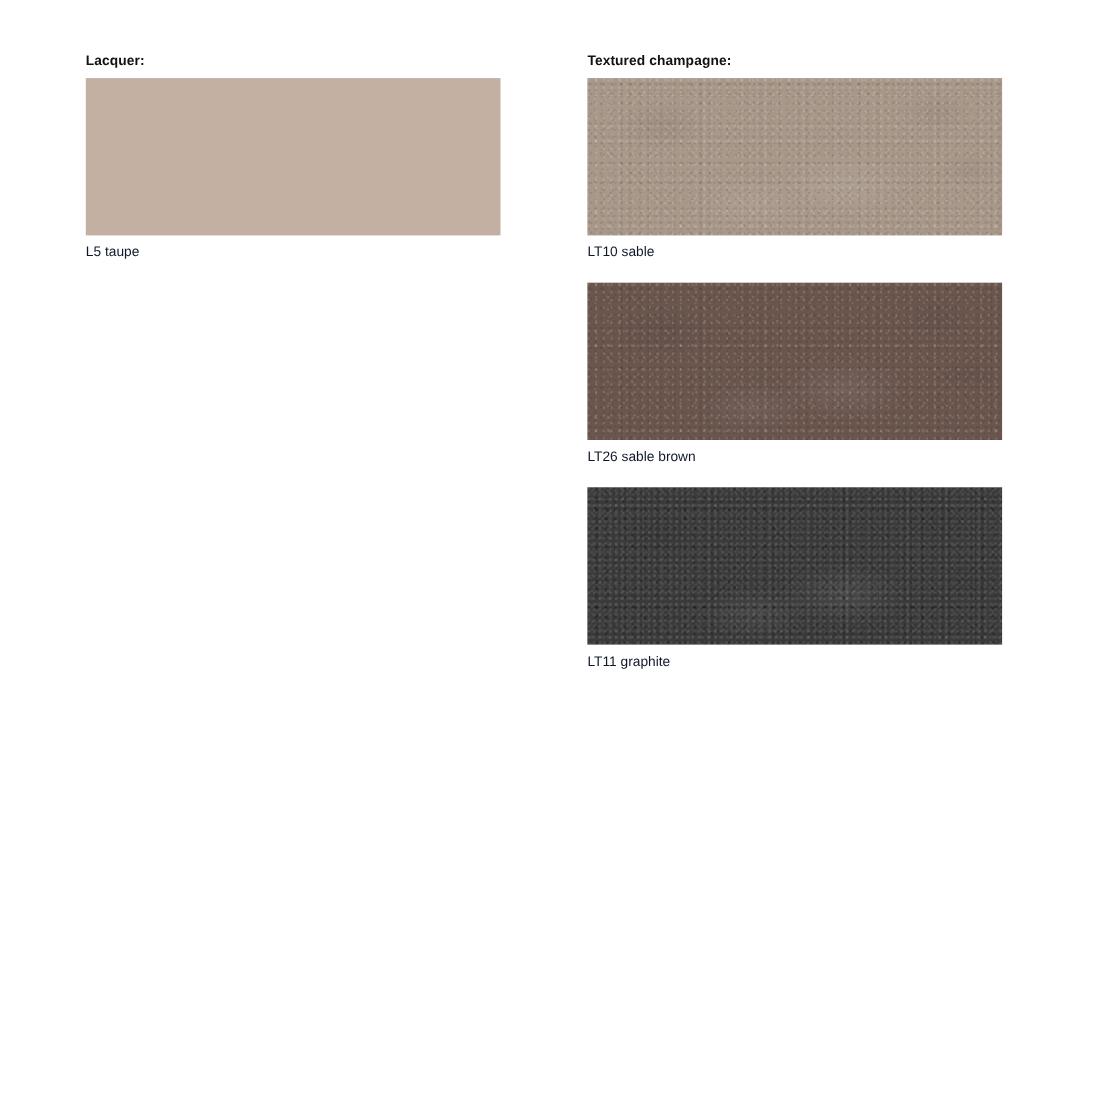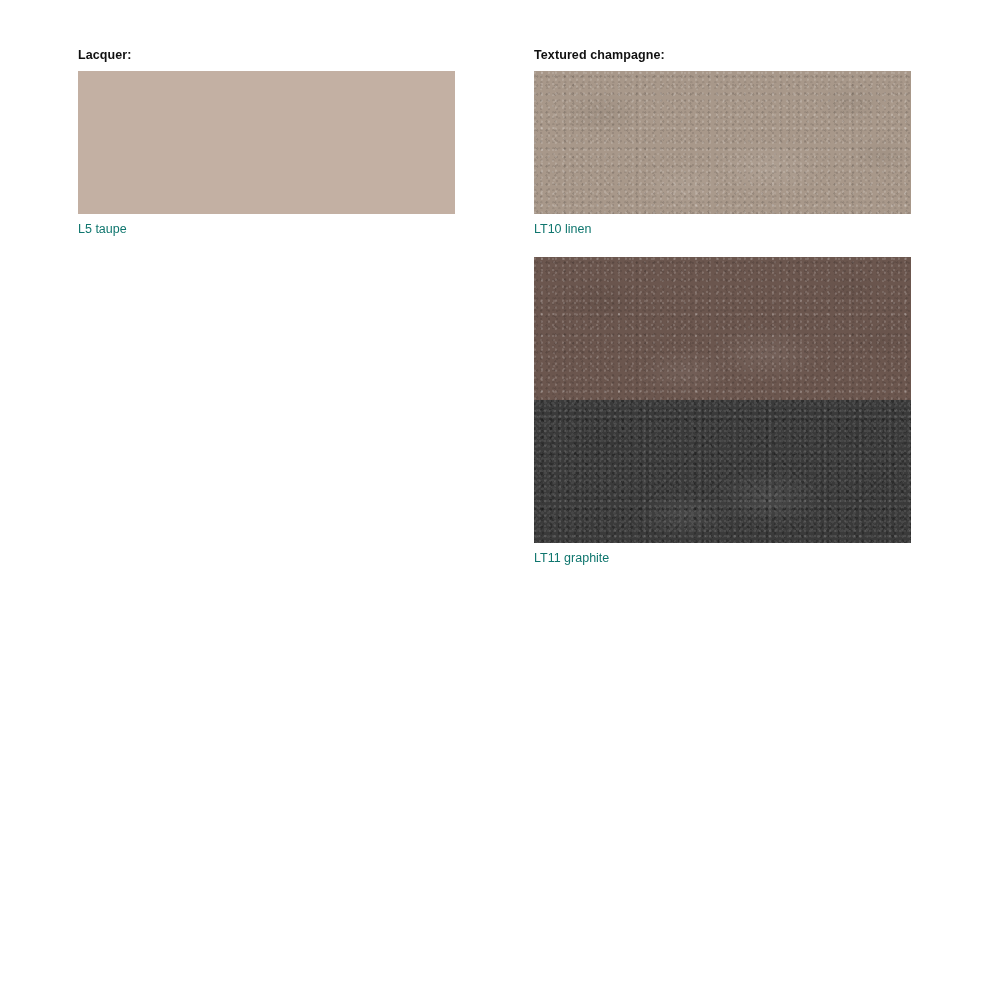--- a/index.html
+++ b/index.html
@@ -57,21 +57,21 @@
     position: relative;
     width: 377px;
     height: 143px;
     overflow: hidden;
     background-repeat: no-repeat;
   }
 
   .swatch-caption {
     font-size: 12.5px;
     font-weight: normal;
-    color: #0f766e;
+    color: #0f172a;
     line-height: 15px;
     padding-top: 8px;
     padding-bottom: 20px;
     white-space: nowrap;
   }
 
   
   .tex {
     position: absolute;
     inset: 0;
@@ -142,28 +142,29 @@
     <div class="column-heading">Textured champagne:</div>
     <div class="swatch-list">
 
 
 
       <div class="swatch-item">
         <div class="swatch" style="background-color: rgb(168, 152, 138);">
           <div class="tex tex-mottle"></div>
           <div class="tex tex-grain"></div>
         </div>
-        <div class="swatch-caption">LT10 linen</div>
+        <div class="swatch-caption">LT10 sable</div>
       </div>
 
       <div class="swatch-item">
         <div class="swatch" style="background-color: rgb(107, 86, 78);">
           <div class="tex tex-mottle"></div>
           <div class="tex tex-grain"></div>
         </div>
+        <div class="swatch-caption">LT26 sable brown</div>
       </div>
 
       <div class="swatch-item">
         <div class="swatch" style="background-color: rgb(58, 58, 58);">
           <div class="tex tex-mottle"></div>
           <div class="tex tex-coarse"></div>
         </div>
         <div class="swatch-caption">LT11 graphite</div>
       </div>
 

